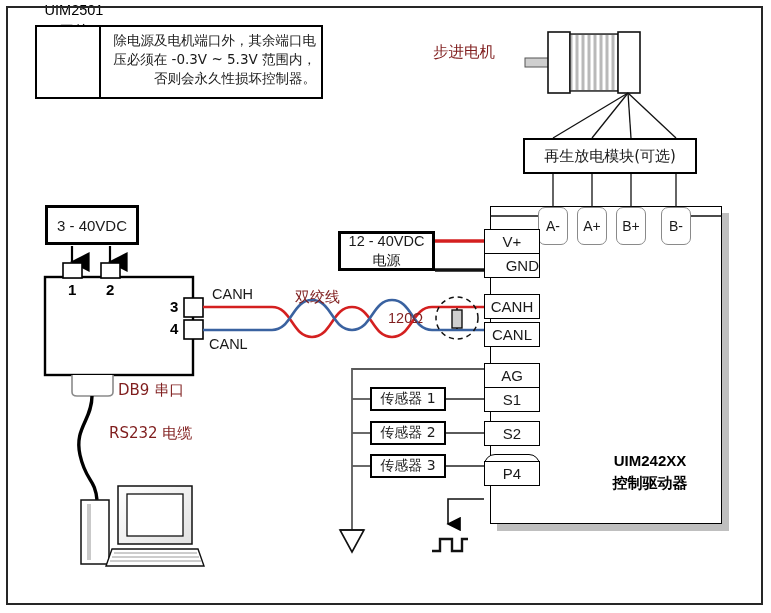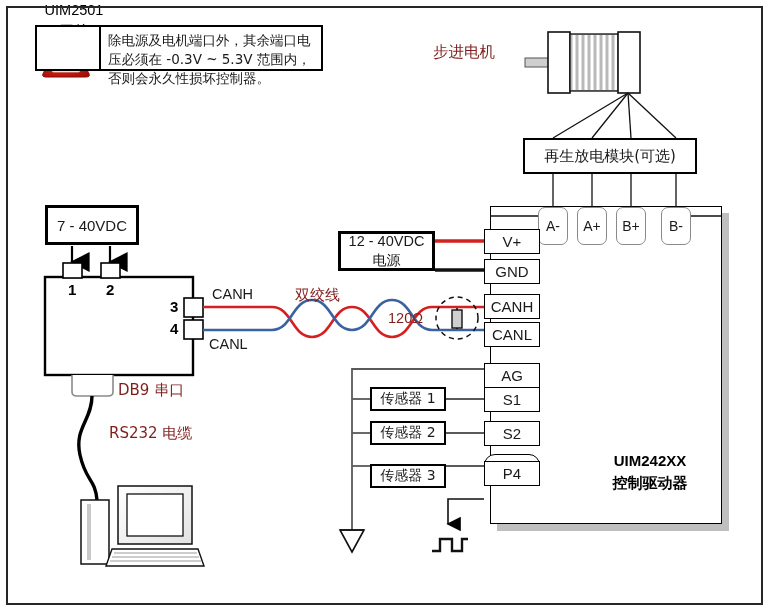--- a/index.html
+++ b/index.html
@@ -38,26 +38,27 @@
     color: #7f1d1d;
     white-space: nowrap;
     line-height: 1.15;
   }
   
   #warn-box {
     position: absolute;
     left: 35px;
     top: 25px;
     width: 288px;
-    height: 46px;
+    height: 74px;
     border: 2px solid #000;
     background: #fff;
     box-sizing: border-box;
     display: flex;
     align-items: stretch;
+    text-align: right;
   }
   #warn-icon-cell {
     width: 62px;
     border-right: 2px solid #000;
     display: flex;
     align-items: center;
     justify-content: center;
     flex: 0 0 62px;
   }
   #warn-text {
@@ -354,51 +355,51 @@
     <span>A+</span>
   </div>
   <div class="motterm" style="left:616px;">
     <span>B+</span>
   </div>
   <div class="motterm" style="left:661px;">
     <span>B-</span>
   </div>
 
   <div class="box b-thick" id="src-40vdc">
-    <span>7 - 40VDC</span>
+    <span>3 - 40VDC</span>
   </div>
 
   <div id="gw-label">
     <span>UIM2501</span><br>
     <span style="font-family:'DejaVu Sans',sans-serif;">网关</span>
   </div>
 
   <div class="pinnum" style="left:68px; top:281px;">1</div>
   <div class="pinnum" style="left:106px; top:281px;">2</div>
   <div class="pinnum" style="left:170px; top:298px;">3</div>
   <div class="pinnum" style="left:170px; top:320px;">4</div>
 
   <div class="wirelbl" style="left:212px; top:286px;">CANH</div>
   <div class="wirelbl" style="left:209px; top:336px;">CANL</div>
 
-  <div class="lbl" style="left:295px; top:288px; font-size:15px; font-family:Liberation Mono, monospace;">双绞线</div>
+  <div class="lbl" style="left:295px; top:288px; font-size:15px; font-family:Liberation Sans, sans-serif;">双绞线</div>
   <div class="lbl" style="left:388px; top:310px; font-size:14.5px;">120Ω</div>
 
   <div class="lbl" style="left:118px; top:382px; font-size:15px; font-family:'DejaVu Sans',sans-serif;text-align:center;">DB9 串口</div>
   <div class="lbl" style="left:109px; top:425px; font-size:15px; font-family:'DejaVu Sans',sans-serif;">RS232 电缆</div>
 
   <div class="box b-thick" id="pwr-box">
     <span class="l1">12 - 40VDC</span>
     <span class="l2" style="font-family:'DejaVu Sans',sans-serif;">电源</span>
   </div>
 
   <div class="term" style="top:229px;">
     <span>V+</span>
   </div>
-  <div class="term" style="top:259px;">
+  <div class="term" style="top:253px;justify-content:flex-end;">
     <span>GND</span>
   </div>
   <div class="term" style="top:294px;">
     <span>CANH</span>
   </div>
   <div class="term" style="top:322px;">
     <span>CANL</span>
   </div>
   <div class="term" style="top:363px;">
     <span>AG</span>
@@ -415,17 +416,17 @@
   <div class="term" style="top:461px;">
     <span>P4</span>
   </div>
 
   <div class="sensor" style="top:387px;">
     <span>传感器 1</span>
   </div>
   <div class="sensor" style="top:421px;">
     <span>传感器 2</span>
   </div>
-  <div class="sensor" style="top:454px;margin-top:10px;">
+  <div class="sensor" style="top:454px;">
     <span>传感器 3</span>
   </div>
 
 </div>
 
 </body></html>

